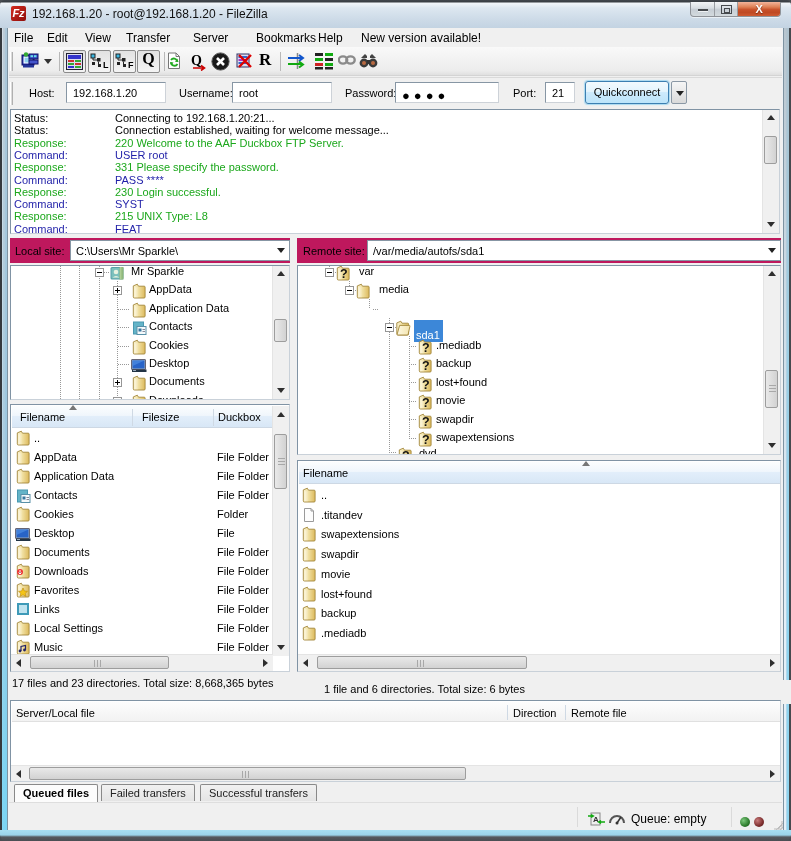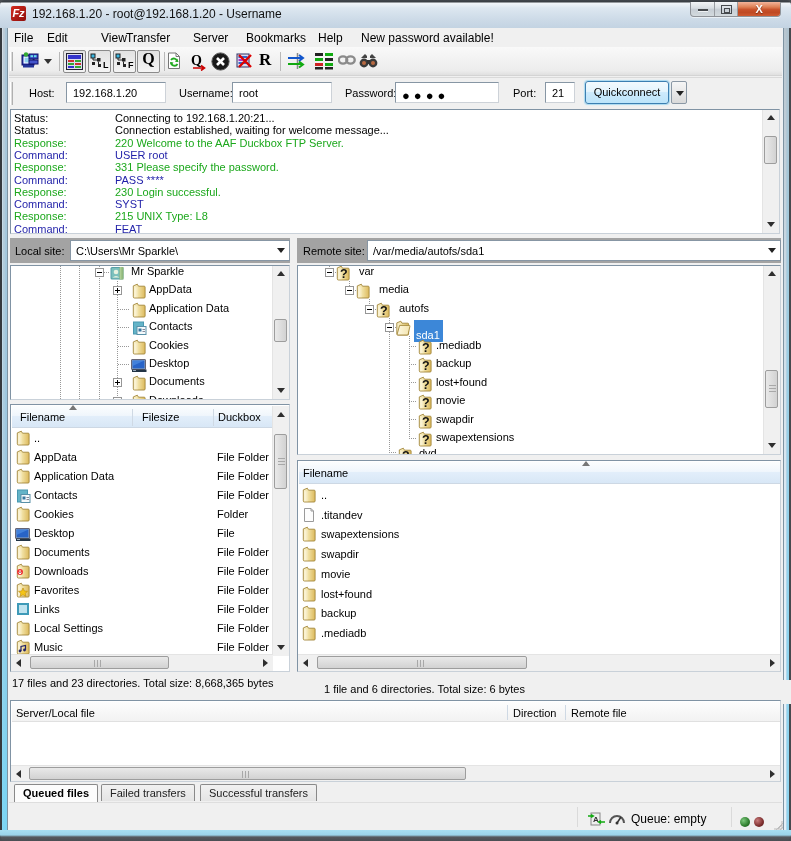--- a/index.html
+++ b/index.html
@@ -31,21 +31,21 @@
 .qcgrip{position:absolute;top:4px;left:1px;width:3px;height:23px;border-left:1px solid #fff;border-right:1px solid #b0b0b0;background:#dcdcdc;}
 .qc label{position:absolute;top:9px;font-size:11px;}
 .qcinput{position:absolute;top:4px;height:21px;background:#fff;border:1px solid #8796a4;border-bottom-color:#cdd2d8;border-right-color:#cdd2d8;font-size:11px;padding:4px 0 0 6px;}
 .qcbtn{position:absolute;top:3px;left:576px;width:84px;height:23px;border:1px solid #3c7fb1;border-radius:3px;background:linear-gradient(180deg,#f2fafe,#e3f4fd 45%,#cdeafc 50%,#bce4fa);font-size:11px;text-align:center;line-height:21px;box-shadow:0 0 1px 1px #a9d9f0;}
 .qcdrop{position:absolute;top:3px;left:662px;width:16px;height:23px;border:1px solid #8b98a5;border-radius:2px;background:linear-gradient(180deg,#f6f6f6,#dadada);}
 .box{background:#fff;border:1px solid #8093a4;border-bottom-color:#c9d1d9;border-right-color:#c9d1d9;}
 .logline{position:absolute;left:3px;white-space:pre;}
 .loglabel{display:inline-block;width:101px;}
 .c-resp{color:#1ca81c;}
 .c-cmd{color:#1f1fa8;}
-.sitebar{position:absolute;height:25px;background:#a3a3a3;}
+.sitebar{position:absolute;height:25px;background:#be185d;}
 .sitebar label{position:absolute;top:7px;}
 .combo{position:absolute;top:2px;height:21px;background:#fff;border:1px solid #8796a4;font-size:11px;padding:4px 0 0 5px;}
 .carr{position:absolute;right:4px;top:7px;width:0;height:0;border-left:4px solid transparent;border-right:4px solid transparent;border-top:5px solid #222;}
 .hdr{position:absolute;left:1px;top:1px;height:22px;background:linear-gradient(180deg,#fbfdfe,#f0f6fc 45%,#e2eefa 50%,#d8e7f6);border-bottom:1px solid #cdd8e4;}
 .hdr .col{position:absolute;top:5px;}
 .csep{position:absolute;top:3px;width:1px;height:17px;background:#cfd9e4;}
 .row{position:absolute;height:19px;}
 .row .nm{position:absolute;left:23px;top:3px;white-space:pre;}
 .row svg{position:absolute;left:4px;top:2px;}
 .vdots{position:absolute;width:1px;background-image:repeating-linear-gradient(to bottom,#989898 0 1px,transparent 1px 2px);}
@@ -99,45 +99,45 @@
 </symbol>
 <symbol id="page" viewBox="0 0 16 16">
 <path d="M3.5 1.5 L10 1.5 L12.5 4 L12.5 14.5 L3.5 14.5 Z" fill="#fdfdfd" stroke="#9a9a9a" stroke-width="1"></path>
 <path d="M10 1.5 L10 4 L12.5 4" fill="none" stroke="#9a9a9a" stroke-width="1"></path>
 </symbol>
 </defs>
 </svg>
 <div class="win">
 <div class="abs titlebar"></div>
 <div class="abs fzicon">Fz</div>
-<div class="abs title-text">192.168.1.20 - root@192.168.1.20 - Username</div>
+<div class="abs title-text">192.168.1.20 - root@192.168.1.20 - FileZilla</div>
 <div class="abs caption-group">
 <div class="cbtn">
         <div class="glyph-min"></div>
       </div>
 <div class="cbtn">
         <div class="glyph-max"></div>
       </div>
 <div class="cbtn close">
         <div class="glyph-x">X</div>
       </div>
 </div>
 <div class="abs frameL"></div>
     <div class="abs frameR"></div>
     <div class="abs frameB"></div>
 <div class="abs client"></div>
 <div class="abs menubar">
       <span style="left:5px">File</span>
       <span style="left:38px">Edit</span>
-      <span style="left:92px">View</span>
+      <span style="left:76px">View</span>
       <span style="left:117px">Transfer</span>
       <span style="left:184px">Server</span>
-      <span style="left:237px">Bookmarks</span>
+      <span style="left:247px">Bookmarks</span>
       <span style="left:309px">Help</span>
-      <span style="left:352px">New password available!</span>
+      <span style="left:352px">New version available!</span>
     </div>
 <div class="abs toolbar">
       <div class="tgrip"></div>
       <svg class="abs" style="left:12px;top:5px" width="18" height="18">
 <rect x="1" y="3" width="12" height="10" fill="#2233aa" stroke="#111166"></rect>
 <rect x="3" y="5" width="8" height="6" fill="#8ed0f0" stroke="#fff"></rect>
 <rect x="8" y="2" width="9" height="5" fill="#3344bb" stroke="#111166"></rect>
 <rect x="9.5" y="3.2" width="2.5" height="2" fill="#66e0e8"></rect>
         <rect x="13" y="3.2" width="2.5" height="2" fill="#66e0e8"></rect>
 <rect x="8" y="8" width="9" height="4" fill="#4455cc" stroke="#111166"></rect>
@@ -396,29 +396,20 @@
       </div>
       <div class="trow" style="left:0;top:-3px;width:470px">
         <div class="expbox" style="left:27px;top:5px">
           <div class="mh"></div>
         </div>
         <svg width="16" height="16" style="left:37px;top:2px">
           <use href="#fq"></use>
         </svg>
         <span class="nm" style="left:61px">var</span>
       </div>
-      <div class="trow" style="left:0;top:34px;width:470px">
-        <div class="expbox" style="left:67px;top:5px">
-          <div class="mh"></div>
-        </div>
-        <svg width="16" height="16" style="left:77px;top:2px">
-          <use href="#fq"></use>
-        </svg>
-        <span class="nm" style="left:101px">autofs</span>
-      </div>
       <div class="trow" style="left:0;top:52px;width:470px">
         <div class="expbox" style="left:87px;top:5px">
           <div class="mh"></div>
         </div>
         <svg width="16" height="16" style="left:97px;top:2px">
           <use href="#fopen"></use>
         </svg>
         <span class="nm sel" style="left:116px">sda1</span>
       </div>
       <div class="trow" style="left:0;top:71px;width:470px">

